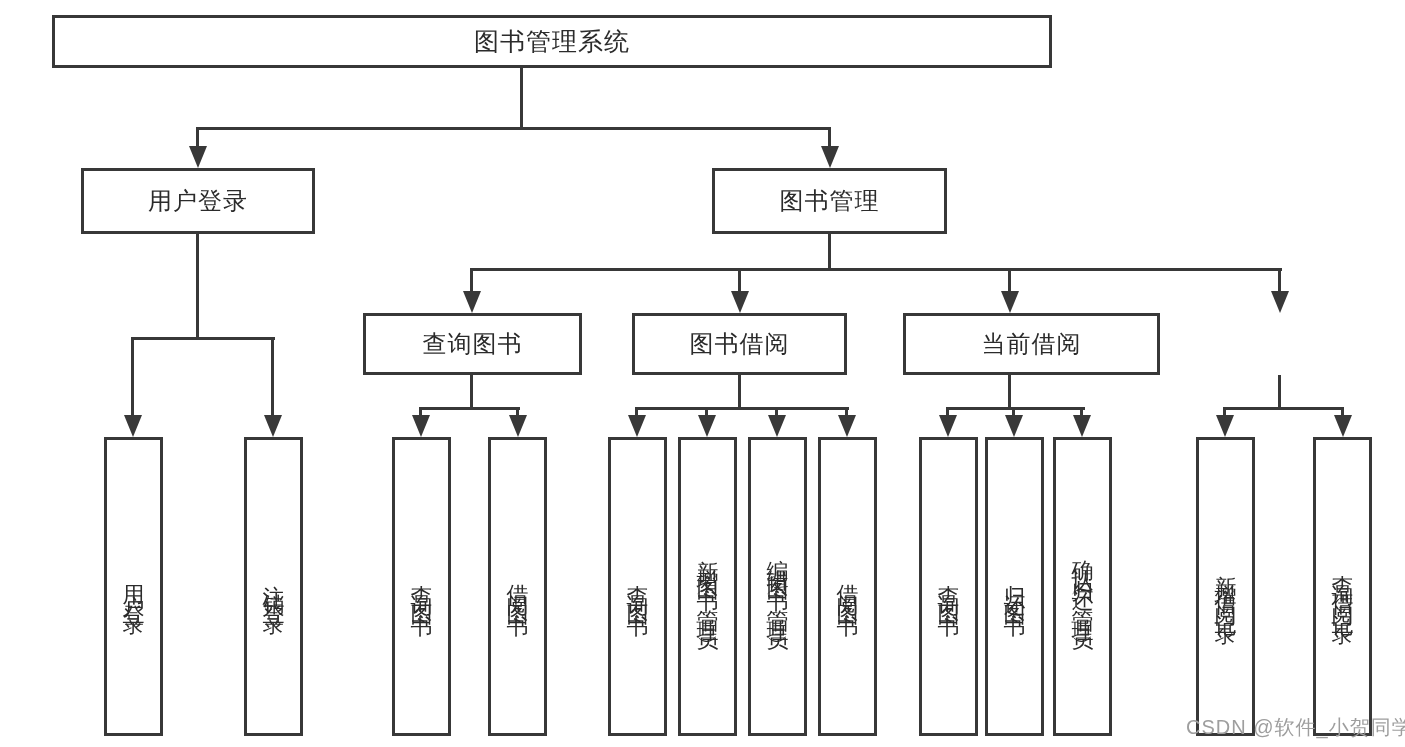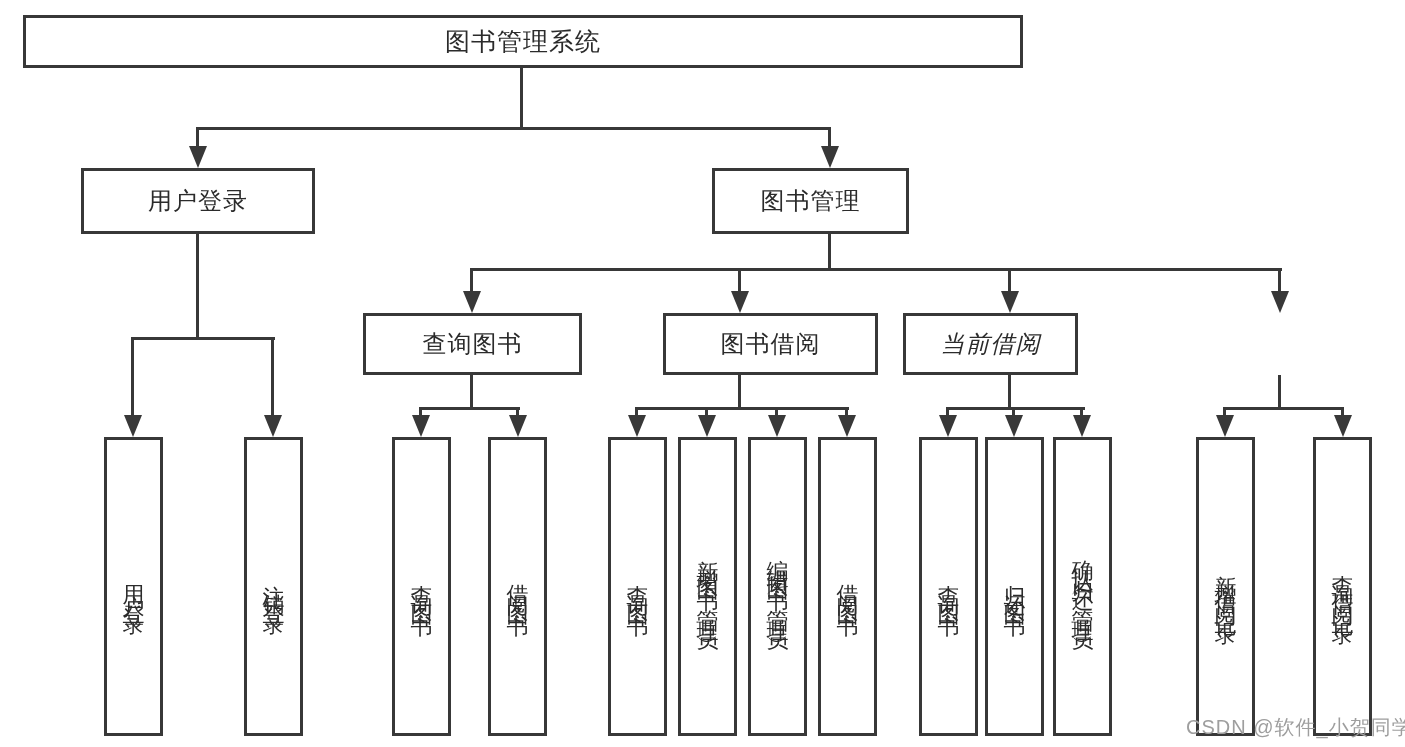--- a/index.html
+++ b/index.html
@@ -18,21 +18,21 @@
     position: absolute;
     box-sizing: border-box;
     border: 3px solid var(--line, #383838);
     background: var(--boxbg, #ffffff);
     color: var(--text, #2b2b2b);
     display: flex;
     align-items: center;
     justify-content: center;
   }
   .hbox { font-size: 24px; letter-spacing: 1px; }
-  .root { font-size: 25px; }
+  .root { font-size: 25px; margin-left: 29px; }
   .vbox {
     font-size: 22px;
     writing-mode: vertical-rl;
     text-orientation: mixed;
     letter-spacing: 10px;
     line-height: 1;
   }
   .vline {
     position: absolute;
     width: 3px;
@@ -70,43 +70,43 @@
   <div class="box hbox root" style="left:23px; top:15px; width:1000px; height:53px;">图书管理系统</div>
 
   <div class="vline" style="left:520px; top:68px; height:61px;"></div>
   <div class="hline" style="left:196px; top:127px; width:635px;"></div>
   <div class="vline" style="left:196px; top:127px; height:23px;"></div>
   <div class="arrow" style="left:189px; top:146px;"></div>
   <div class="vline" style="left:828px; top:127px; height:23px;"></div>
   <div class="arrow" style="left:821px; top:146px;"></div>
 
   <div class="box hbox" style="left:81px; top:168px; width:234px; height:66px;">用户登录</div>
-  <div class="box hbox" style="left:712px; top:168px; width:197px; height:66px;">图书管理</div>
+  <div class="box hbox" style="left:712px; top:168px; width:235px; height:66px;">图书管理</div>
 
   <div class="vline" style="left:196px; top:234px; height:105px;"></div>
   <div class="hline" style="left:131px; top:337px; width:144px;"></div>
   <div class="vline" style="left:131px; top:337px; height:82px;"></div>
   <div class="arrow" style="left:124px; top:415px;"></div>
   <div class="vline" style="left:271px; top:337px; height:82px;"></div>
   <div class="arrow" style="left:264px; top:415px;"></div>
 
   <div class="vline" style="left:828px; top:234px; height:37px;"></div>
   <div class="hline" style="left:470px; top:268px; width:812px;"></div>
   <div class="vline" style="left:470px; top:268px; height:27px;"></div>
   <div class="arrow" style="left:463px; top:291px;"></div>
   <div class="vline" style="left:738px; top:268px; height:27px;"></div>
   <div class="arrow" style="left:731px; top:291px;"></div>
   <div class="vline" style="left:1008px; top:268px; height:27px;"></div>
   <div class="arrow" style="left:1001px; top:291px;"></div>
   <div class="vline" style="left:1278px; top:268px; height:27px;"></div>
   <div class="arrow" style="left:1271px; top:291px;"></div>
 
   <div class="box hbox" style="left:363px; top:313px; width:219px; height:62px;">查询图书</div>
-  <div class="box hbox" style="left:632px; top:313px; width:215px; height:62px;margin-left:31px;">图书借阅</div>
-  <div class="box hbox" style="left:903px; top:313px; width:175px; height:62px;font-style:italic;">当前借阅</div>
+  <div class="box hbox" style="left:632px; top:313px; width:215px; height:62px;">图书借阅</div>
+  <div class="box hbox" style="left:903px; top:313px; width:257px; height:62px;">当前借阅</div>
 
   <div class="vline" style="left:470px; top:375px; height:35px;"></div>
   <div class="hline" style="left:419px; top:407px; width:101px;"></div>
   <div class="vline" style="left:419px; top:407px; height:12px;"></div>
   <div class="arrow" style="left:412px; top:415px;"></div>
   <div class="vline" style="left:516px; top:407px; height:12px;"></div>
   <div class="arrow" style="left:509px; top:415px;"></div>
 
   <div class="vline" style="left:738px; top:375px; height:35px;"></div>
   <div class="hline" style="left:635px; top:407px; width:214px;"></div>

